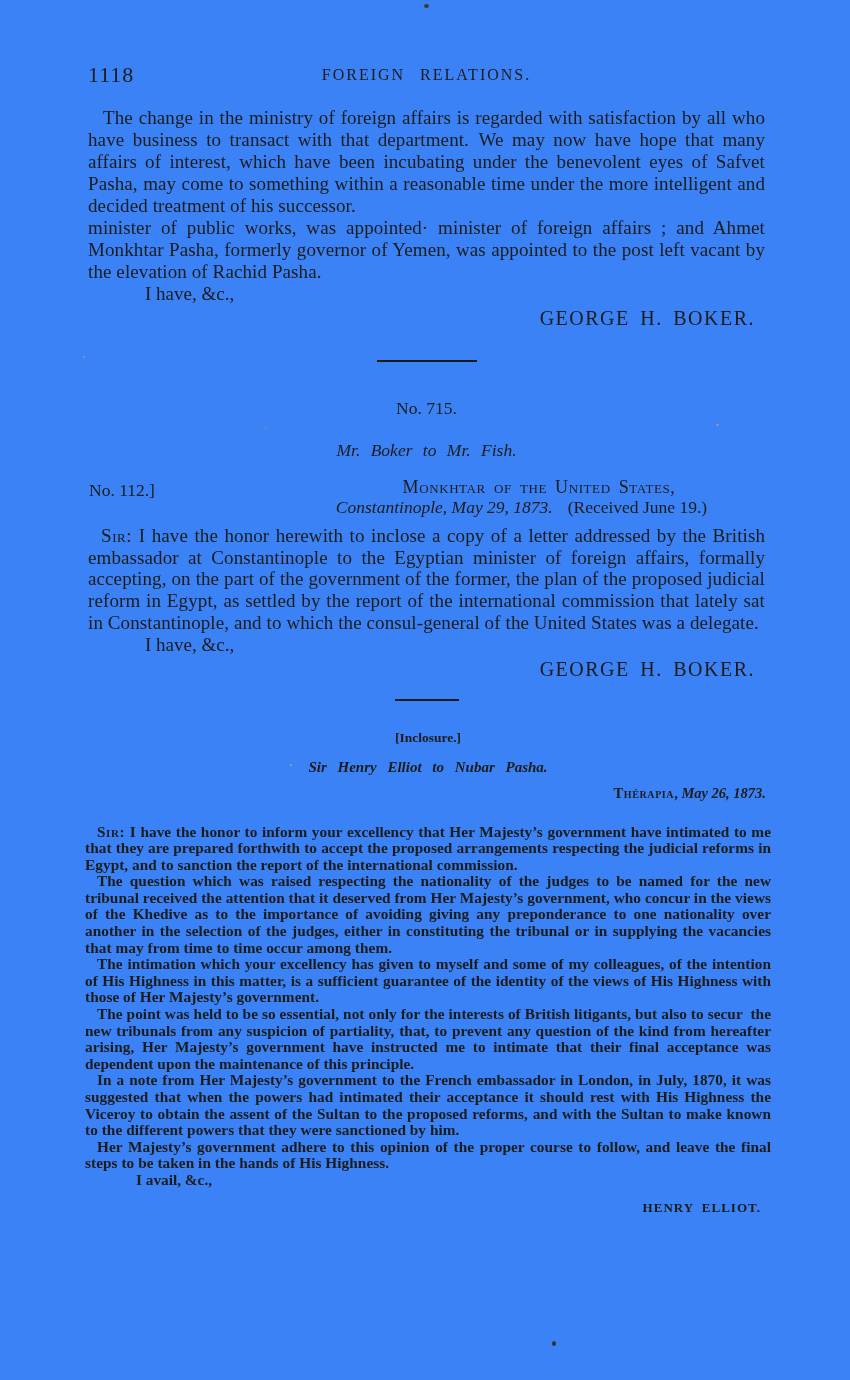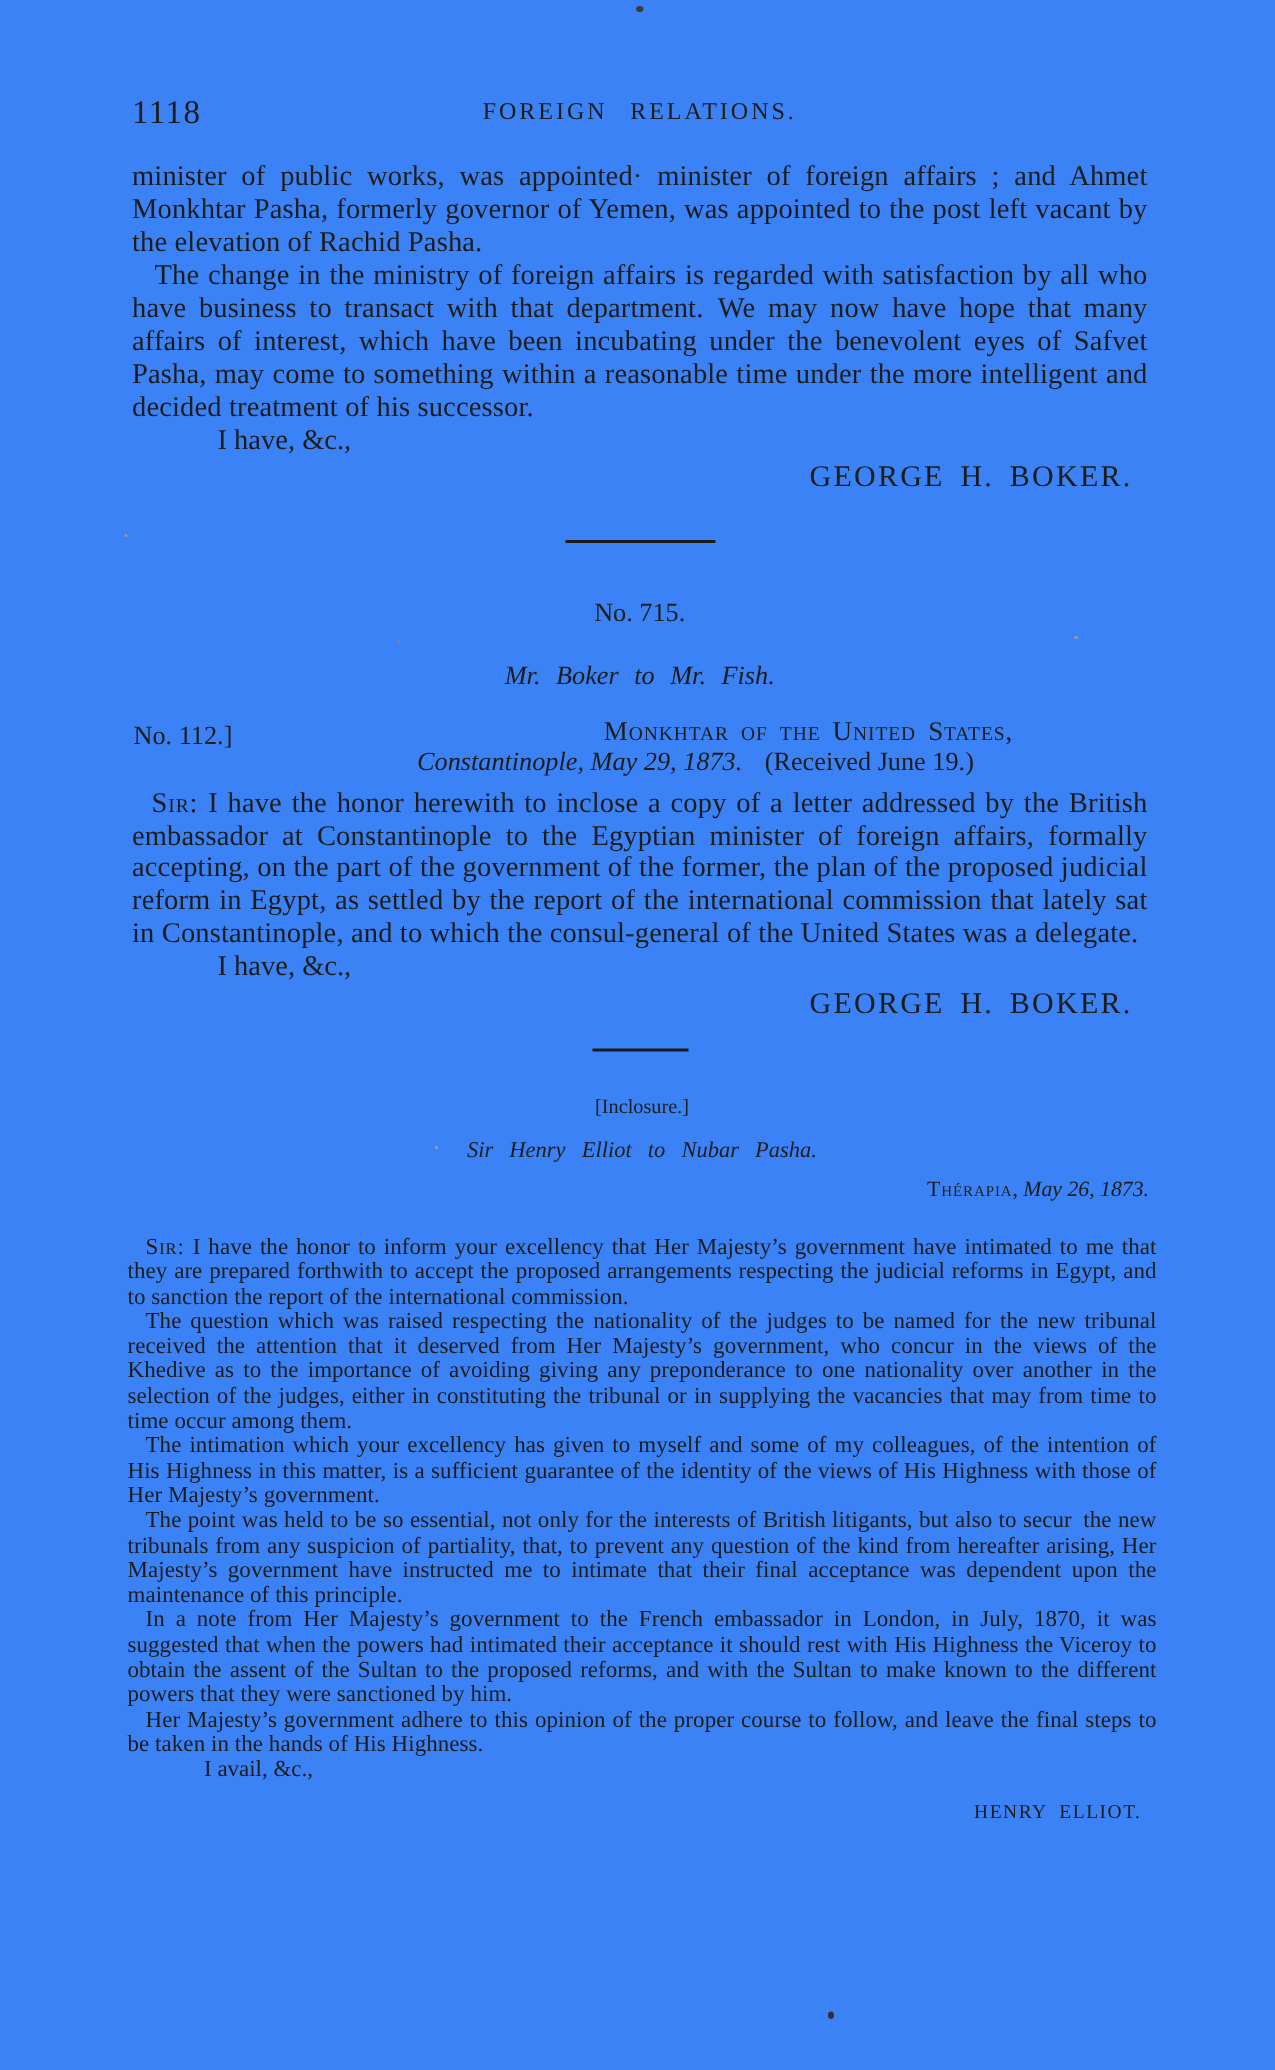--- a/index.html
+++ b/index.html
@@ -33,27 +33,27 @@
   .divider { height:2px; background:#1a1a18; border:none; }
   .divider.d1 { width:100px; margin:30px auto 0 auto; }
   .divider.d2 { width:64px; margin:18px auto 0 auto; }
 
   
   .doc-number { text-align:center; font-size:17.5px; line-height:20px; margin-top:36px; }
   .doc-title { text-align:center; font-style:italic; font-size:17.5px; line-height:20px; margin-top:22px; word-spacing:6px; }
   .dateline { position:relative; margin-top:18px; }
   .despatch-label { position:absolute; left:1px; top:2px; font-size:17.5px; }
   .legation-line { padding-left:225px; text-align:center; font-size:18px; line-height:19px; word-spacing:3px; }
-  .place-date { padding-left:190px; font-size:17.5px; line-height:21px; }
+  .place-date { padding-left:190px; text-align:center; font-size:17.5px; line-height:21px; }
   .rcv { margin-left:15px; }
   .letter-2 { margin-top:7px; }
   .letter-2 .bp { text-indent:13px; line-height:21.7px; }
 
   
-  .incl { margin:0 -6px 0 -3px; }
+  .incl { margin:0 -6px 0 -3px;font-weight:bold; }
   .incl-label { text-align:center; font-size:13.5px; line-height:16px; margin-top:29px; }
   .incl-title { text-align:center; font-style:italic; font-size:15px; line-height:18px; margin-top:12px; word-spacing:7px; }
   .incl-dateline { text-align:right; font-size:14.5px; line-height:17px; margin-top:9px; padding-right:5px; }
   .incl-dateline .it { margin-left:3px; }
   .incl-body { margin-top:22px; }
   .sp { margin:0; text-align:justify; font-size:15.3px; line-height:16.6px; text-indent:12px; letter-spacing:0.05px; }
   .closing-line.small { font-size:15.3px; line-height:16.6px; padding-left:51px; }
   .signature.small { font-size:13px; line-height:18px; letter-spacing:1px; margin-top:10px; padding-right:10px; }
 
   
@@ -78,22 +78,22 @@
   <div class="speck s6"></div>
 
   <div class="content">
 
     <div class="page-header">
       <span class="page-number">1118</span>
       <div class="running-title">FOREIGN RELATIONS.</div>
     </div>
 
     <div class="letter-1">
+      <p class="bp">The change in the ministry of foreign affairs is regarded with satisfaction by all who have business to transact with that department. We may now have hope that many affairs of interest, which have been incubating under the benevolent eyes of Safvet Pasha, may come to something within a reasonable time under the more intelligent and decided treatment of his successor.</p>
       <p class="bp cont">minister of public works, was appointed· minister of foreign affairs ; and Ahmet Monkhtar Pasha, formerly governor of Yemen, was appointed to the post left vacant by the elevation of Rachid Pasha.</p>
-      <p class="bp">The change in the ministry of foreign affairs is regarded with satisfaction by all who have business to transact with that department. We may now have hope that many affairs of interest, which have been incubating under the benevolent eyes of Safvet Pasha, may come to something within a reasonable time under the more intelligent and decided treatment of his successor.</p>
       <p class="closing-line">I have, &amp;c.,</p>
       <div class="signature">GEORGE H. BOKER.</div>
     </div>
 
     <div class="divider d1"></div>
 
     <div>
       <div class="doc-number">No. 715.</div>
       <div class="doc-title">Mr. Boker to Mr. Fish.</div>
 

